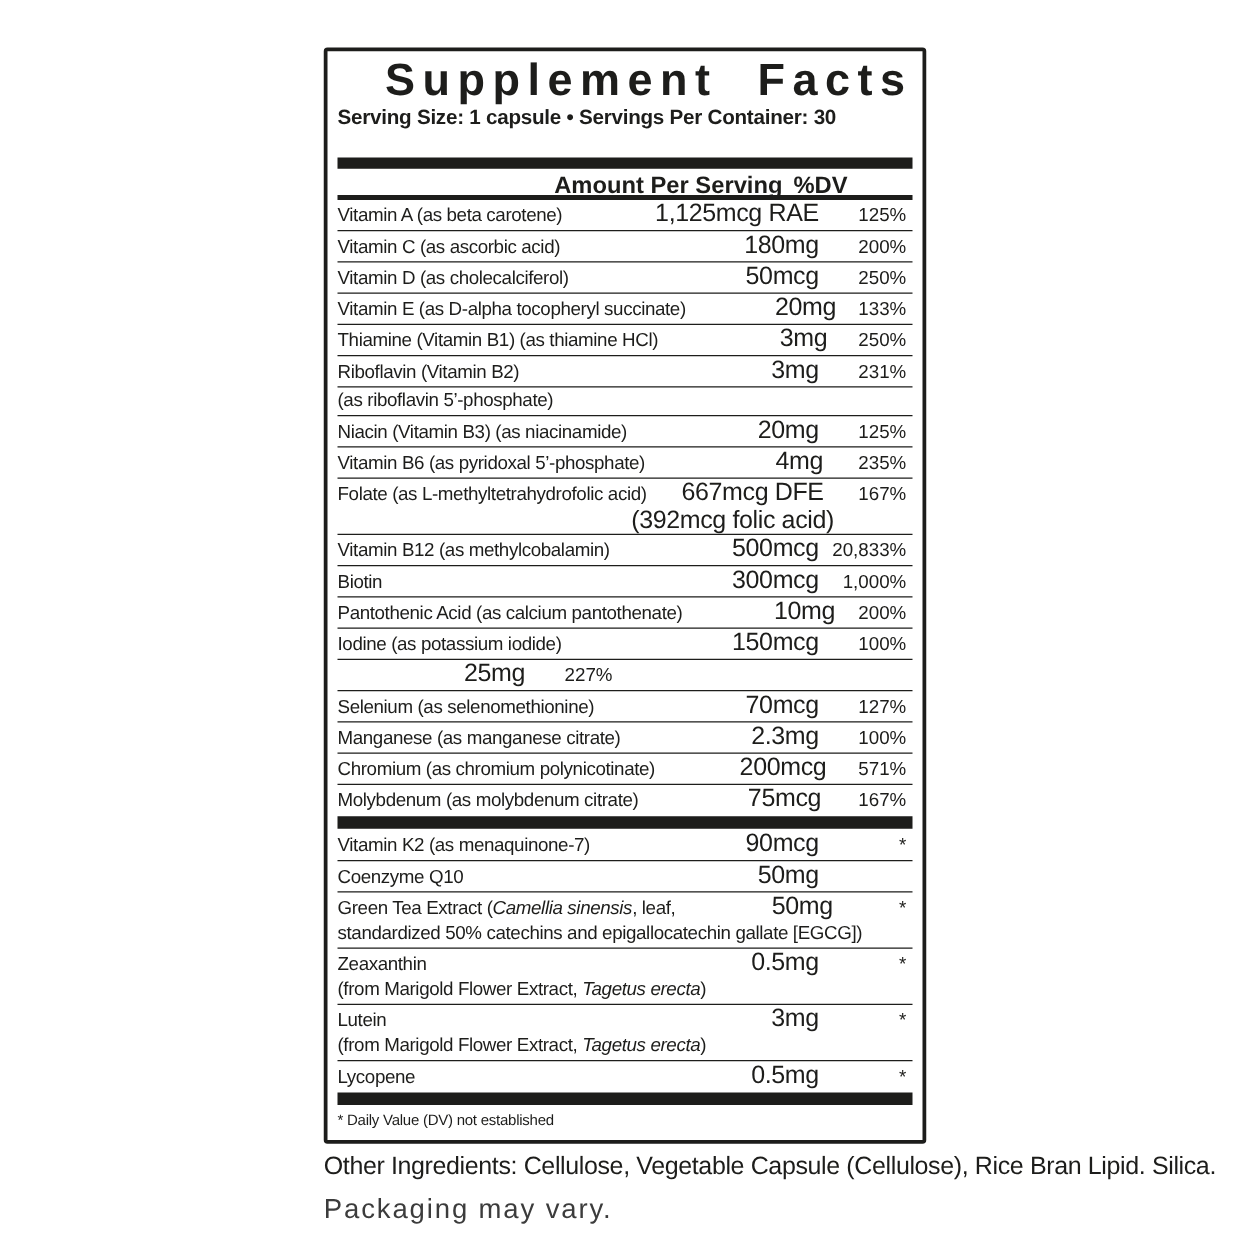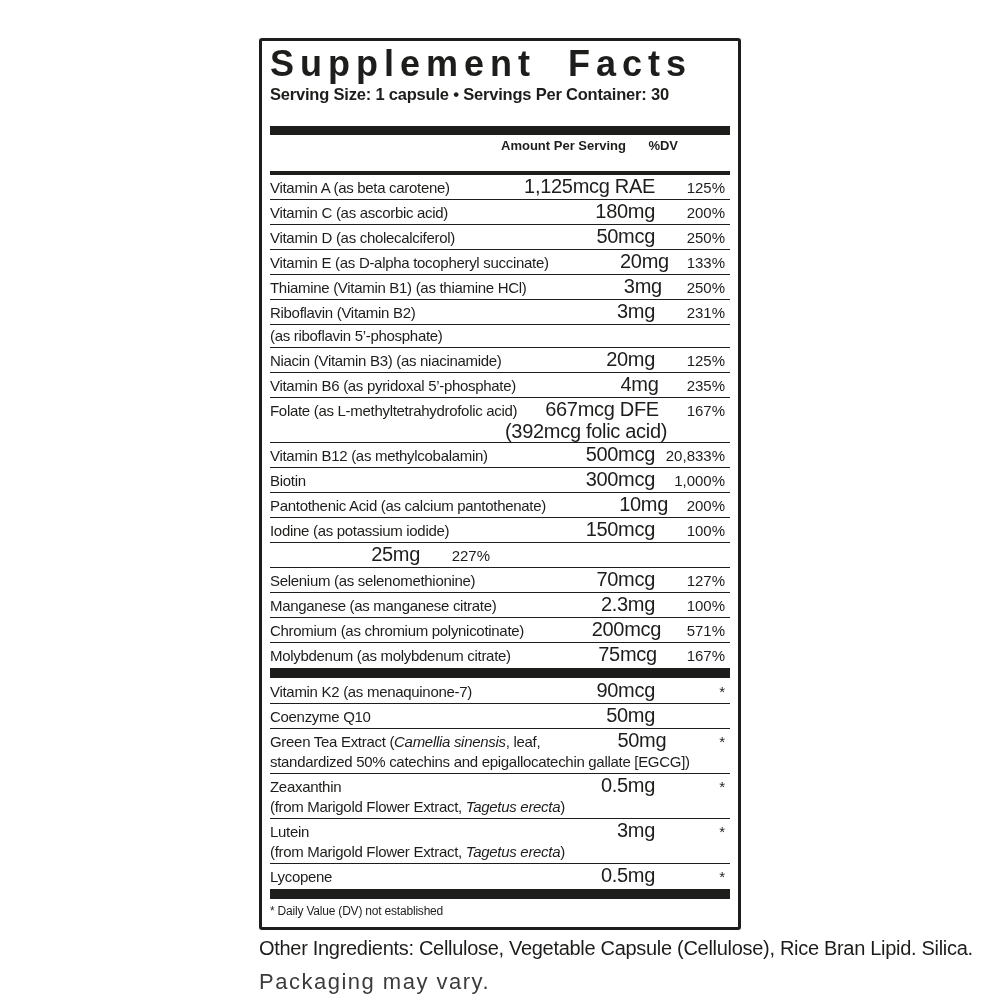--- a/index.html
+++ b/index.html
@@ -1,26 +1,26 @@
 <!DOCTYPE html>
 <html><head>
 <meta charset="utf-8">
 <style>
   html,body{margin:0;padding:0;background:#ffffff;width:1000px;height:1000px;overflow:hidden;
     font-family:"Liberation Sans",sans-serif;color:#1d1d1b;}
   .page{width:1000px;height:1000px;position:relative;}
   .panel{width:482px;margin:38px auto 0;border:3px solid #1d1d1b;border-radius:3px;
     padding:2px 8px 4px;box-sizing:border-box;background:#fff;}
   .title{font-size:36px;font-weight:800;letter-spacing:6px;word-spacing:16px;white-space:nowrap;
-    line-height:1.12;padding-top:1px;}
+    line-height:1.12;padding-top:1px;text-align:right;}
   .serving{font-size:16.5px;font-weight:700;letter-spacing:-0.2px;padding:1px 0 22px;}
   .bar{background:#1d1d1b;height:9px;}
   .bar.medium{height:4px;}
   .bar.thick{height:10px;margin:1px 0;}
-  .colhead{position:relative;height:36px;font-weight:700;font-size:13px;}
+  .colhead{position:relative;height:21px;font-weight:700;font-size:19px;}
   .colhead .amount{position:absolute;right:104px;top:3px;}
   .colhead .dv{position:absolute;right:52px;top:3px;}
   .frow{padding:1px 0;}
   .bt{border-top:1.5px solid #1d1d1b;}
   .fline{display:flex;align-items:baseline;line-height:20px;}
   .fname{flex:1;font-size:15px;letter-spacing:-0.3px;white-space:nowrap;}
   .fname .it{font-style:italic;}
   .famount{width:150px;text-align:right;font-size:20px;letter-spacing:-0.3px;white-space:nowrap;}
   .fdv{width:75px;text-align:right;font-size:15px;padding-right:5px;box-sizing:border-box;}
   .footnote{font-size:12px;letter-spacing:-0.2px;padding:4px 0 5px;border-top:none;}

